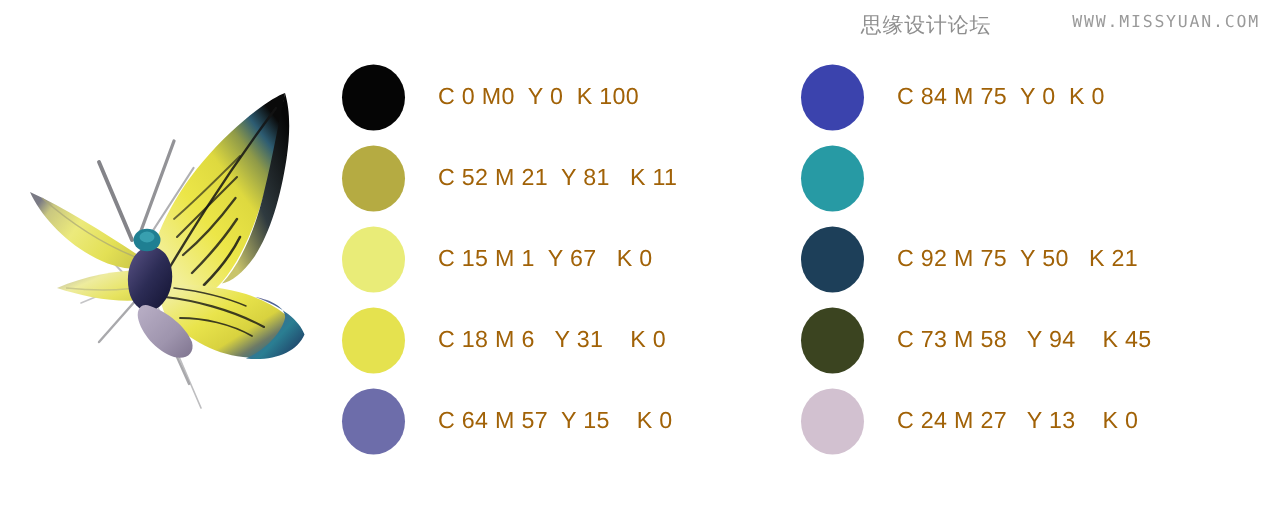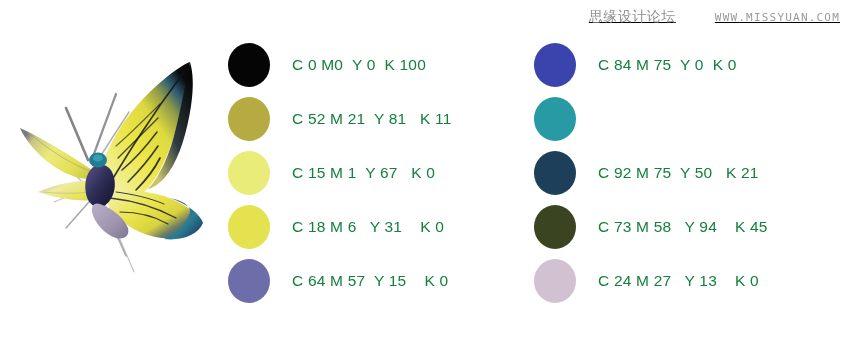--- a/index.html
+++ b/index.html
@@ -15,24 +15,23 @@
     font-family: "Liberation Sans", sans-serif;
     background: #ffffff;
   }
 
   
   #watermark {
     position: absolute;
     top: 8px;
     right: 10px;
     display: flex;
-    align-items: center;
-    gap: 7px;
+    align-items: flex-start;
+    gap: 22px;
     user-select: none;
-    text-decoration: underline;
   }
   #watermark .wm-cn {
     font-size: 14px;
     color: #8f8f8f;
     letter-spacing: 0.5px;
     font-family: "DejaVu Sans", sans-serif;
   }
   #watermark .wm-url {
     font-size: 11px;
     color: #9a9a9a;
@@ -73,21 +72,21 @@
   }
   .swatch-dot {
     width: 42px;
     height: 44px;
     border-radius: 50%;
     flex: 0 0 auto;
   }
   .swatch-label {
     margin-left: 22px;
     font-size: 15.5px;
-    color: #15803d;
+    color: #a16207;
     white-space: pre;
     font-family: "Liberation Sans", sans-serif;
     letter-spacing: 0.2px;
   }
 </style>
 </head>
 <body>
 
 <div id="watermark">
   <span class="wm-cn">思缘设计论坛</span>

